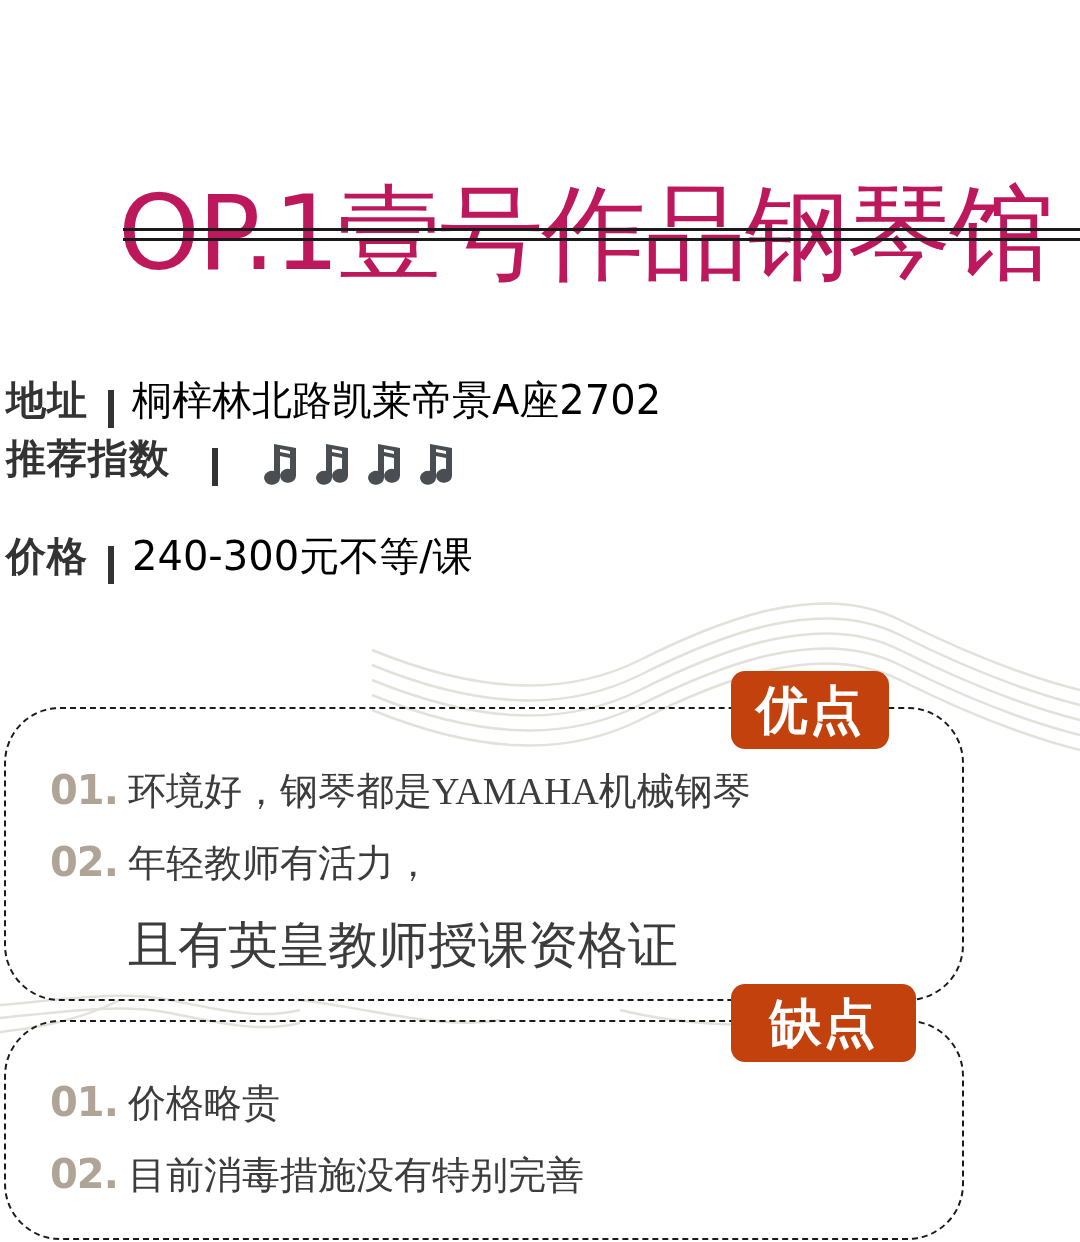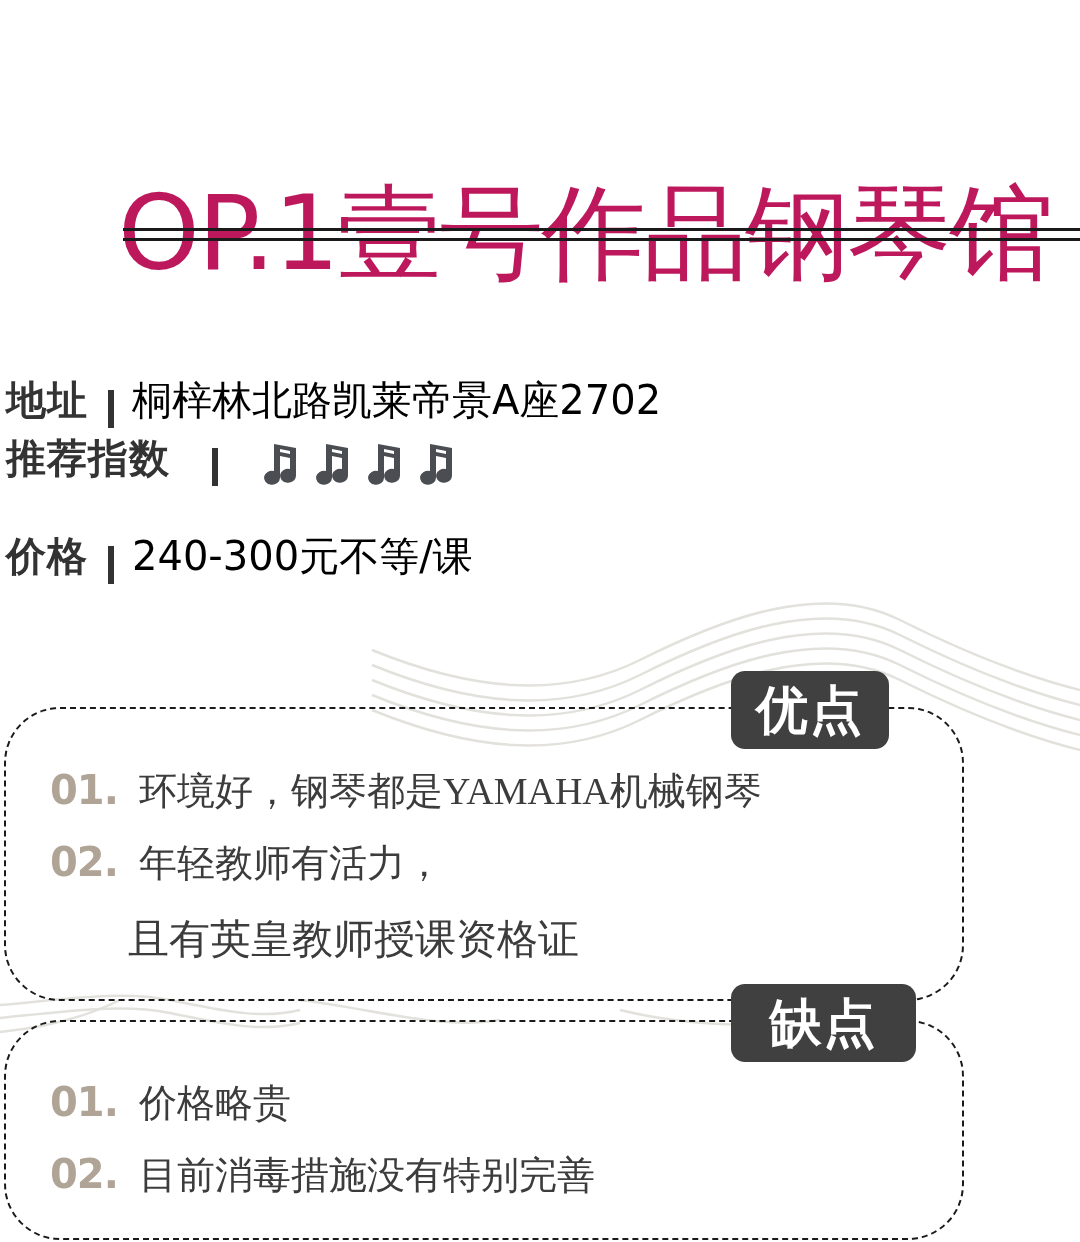--- a/index.html
+++ b/index.html
@@ -18,29 +18,29 @@
   .info-value { font-size: 40px; color: #000000; }
   .notes { display: flex; gap: 10px; }
   .note { width: 42px; height: 46px; display: inline-block; }
 
   .waves { position: absolute; left: 0; top: 0; width: 1080px; height: 1242px; pointer-events: none; }
 
   .box { position: absolute; border: 2.5px dashed #1a1a1a; border-radius: 56px; box-sizing: border-box; background: transparent; }
   .box-pros { left: 4px; top: 707px; width: 960px; height: 294px; }
   .box-cons { left: 4px; top: 1020px; width: 960px; height: 220px; }
 
-  .badge { position: absolute; background: #404040; color: #ffffff; border-radius: 14px;
+  .badge { position: absolute; background: #c2410c; color: #ffffff; border-radius: 14px;
            font-size: 52px; font-weight: bold; text-align: center; line-height: 78px; letter-spacing: 2px; }
   .badge-pros { left: 731px; top: 671px; width: 158px; height: 78px; }
   .badge-cons { left: 731px; top: 984px; width: 185px; height: 78px; }
 
-  .item { position: absolute; left: 50px; display: flex; align-items: baseline; white-space: nowrap; gap: 11px; }
+  .item { position: absolute; left: 50px; display: flex; align-items: baseline; white-space: nowrap; }
   .item-num { font-size: 40px; font-weight: bold; color: #b0a497; width: 78px; letter-spacing: -1px; }
   .item-text { font-size: 38px; color: #3c3c3c; font-family: Liberation Serif, serif; }
-  .item-cont { position: absolute; left: 128px; font-size: 41px; color: #3c3c3c; white-space: nowrap; }
+  .item-cont { position: absolute; left: 128px; font-size: 50px; color: #3c3c3c; white-space: nowrap; }
 </style>
 </head>
 <body>
 
 <svg class="waves" viewBox="0 0 1080 1242">
   <g fill="none" stroke="#e3e1dc" stroke-width="2.5">
     <path d="M372 650 C 470 690, 560 700, 640 660 S 820 580, 900 620 S 1040 680, 1080 690"></path>
     <path d="M372 665 C 470 705, 560 715, 640 675 S 820 595, 900 635 S 1040 695, 1080 705"></path>
     <path d="M372 680 C 470 720, 560 730, 640 690 S 820 610, 900 650 S 1040 710, 1080 720"></path>
     <path d="M372 695 C 470 735, 560 745, 640 705 S 820 625, 900 665 S 1040 725, 1080 735"></path>

